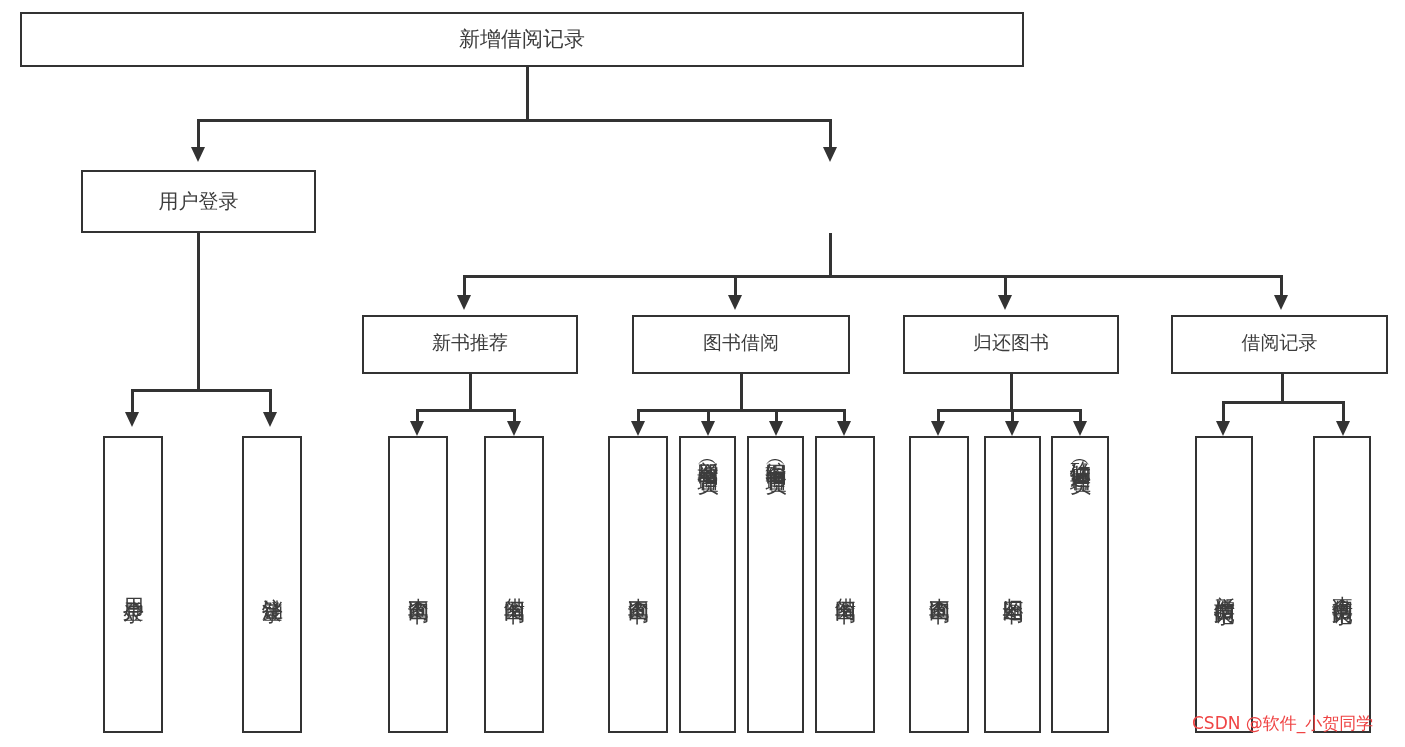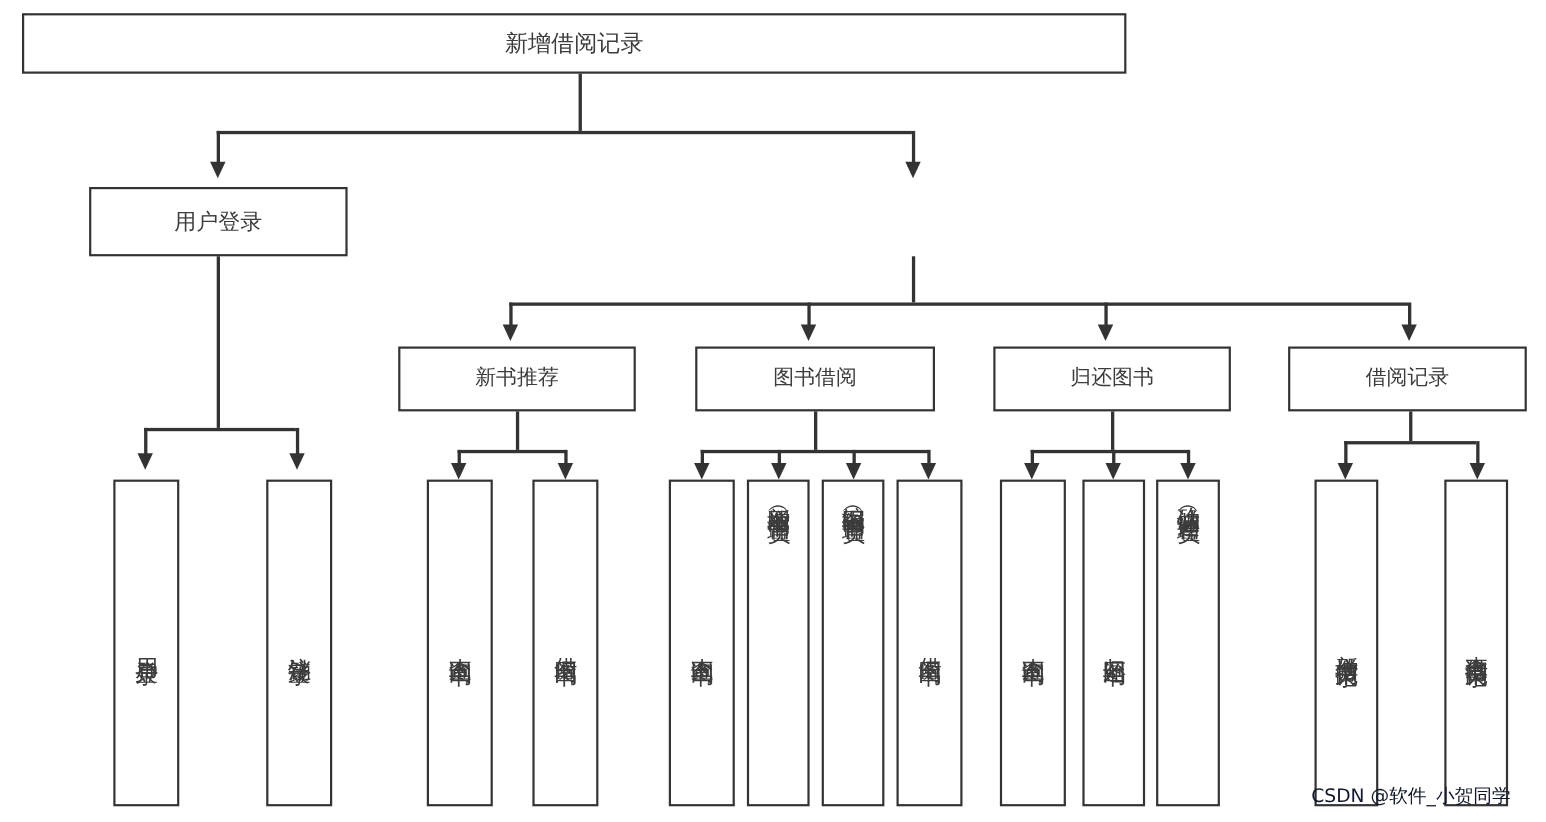--- a/index.html
+++ b/index.html
@@ -47,21 +47,21 @@
   .arrow{
     position:absolute;
     width:0;height:0;
     border-left:7px solid transparent;
     border-right:7px solid transparent;
     border-top:15px solid #333333;
   }
   
   #watermark{
     position:absolute;
-    color:#0f172a;
+    color:#ef4444;
     font-size:17px;
     white-space:nowrap;
     pointer-events:none;
     user-select:none;
   }
 </style>
 </head>
 <body>
 
 <div id="canvas">

